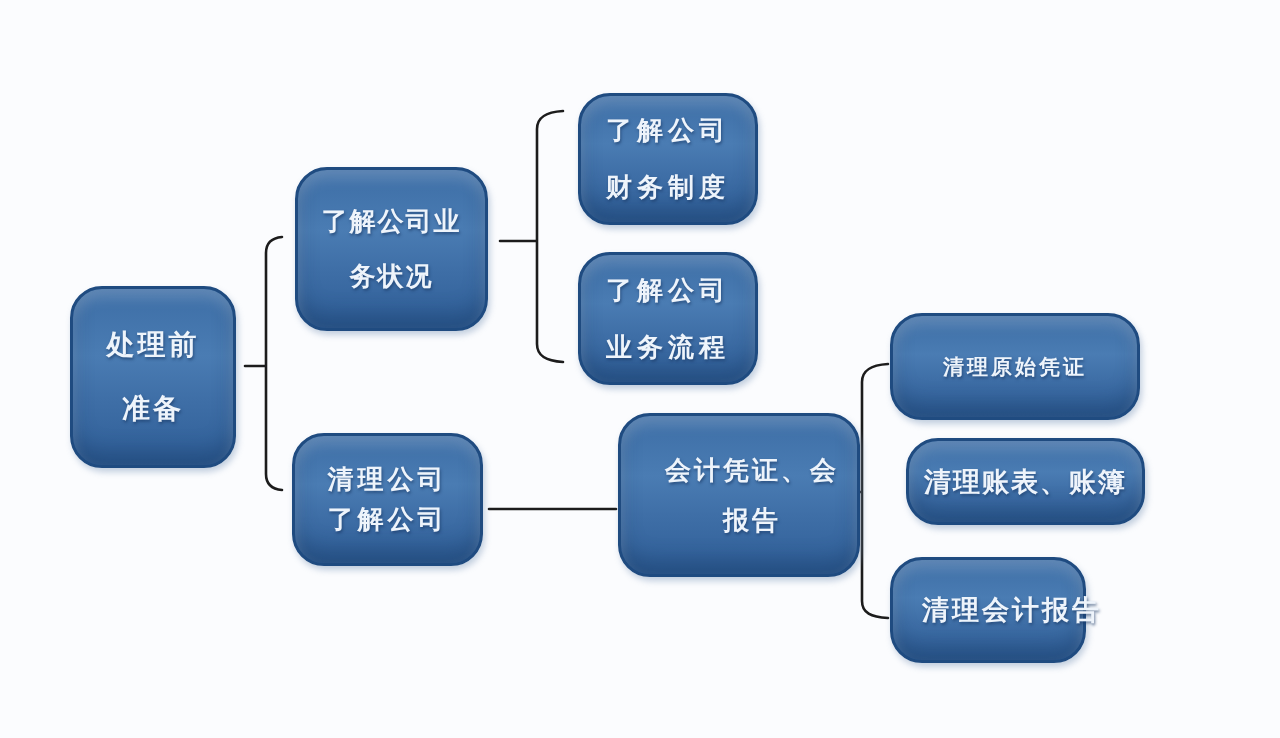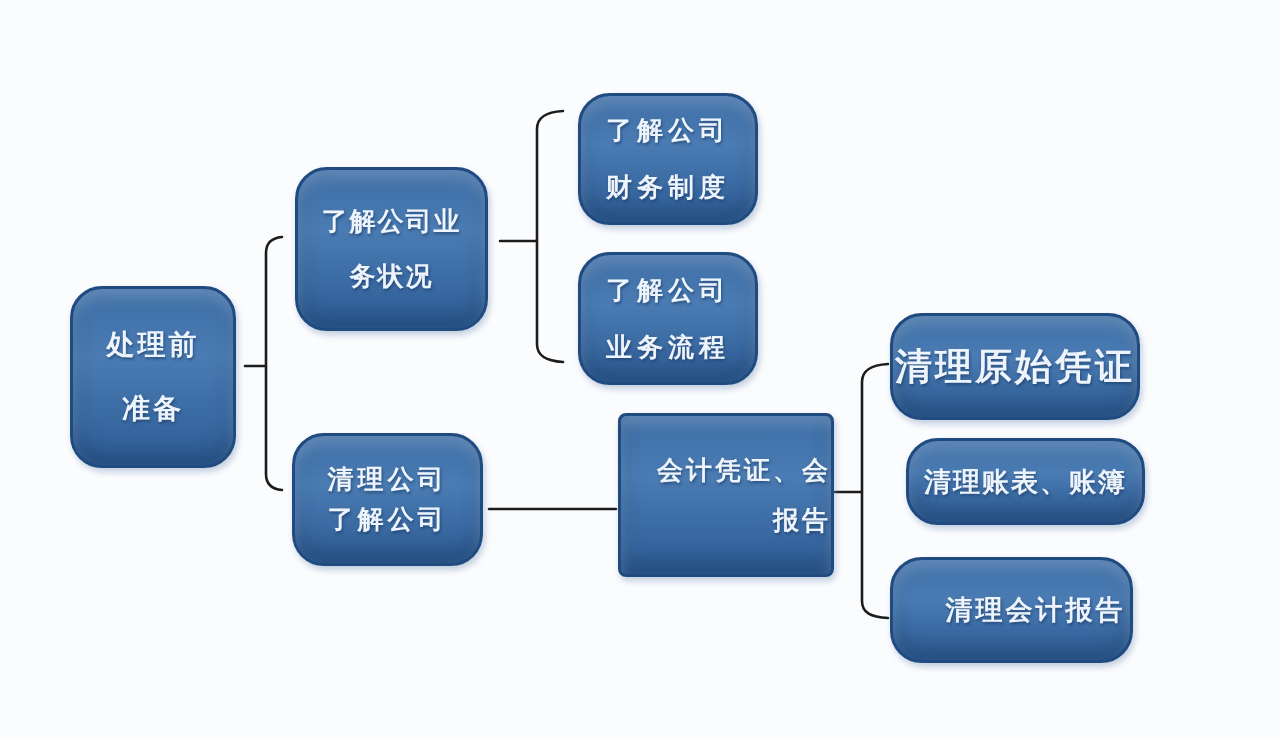--- a/index.html
+++ b/index.html
@@ -66,36 +66,36 @@
   }
   .n-biz-process {
     left: 578px; top: 252px; width: 180px; height: 133px;
     font-size: 26px; letter-spacing: 5px; row-gap: 22px;
   }
   .n-clean-archives {
     left: 292px; top: 433px; width: 191px; height: 133px;
     font-size: 26px; letter-spacing: 4px; row-gap: 5px;
   }
   .n-vbr {
-    left: 618px; top: 413px; width: 216px; height: 164px;
-    border-radius: 8px;
-    align-items: flex-end;
+    left: 618px; top: 413px; width: 242px; height: 164px;
+    border-radius: 32px;
+    align-items: center;
     padding-left: 26px;
     font-size: 26px; letter-spacing: 3px; line-height: 50px;
   }
   .n-orig {
     left: 890px; top: 313px; width: 250px; height: 107px;
-    font-size: 37px; letter-spacing: 3px;
+    font-size: 21px; letter-spacing: 3px;
   }
   .n-tables {
     left: 906px; top: 438px; width: 239px; height: 87px;
     font-size: 27px; letter-spacing: 2px;
   }
   .n-reports {
-    left: 890px; top: 557px; width: 243px; height: 106px;
+    left: 890px; top: 557px; width: 196px; height: 106px;
     font-size: 27px; letter-spacing: 3px; padding-left: 48px;
   }
   
   .watermark {
     position: absolute;
     right: 0;
     bottom: 0;
     width: 330px;
     height: 90px;
     pointer-events: none;

